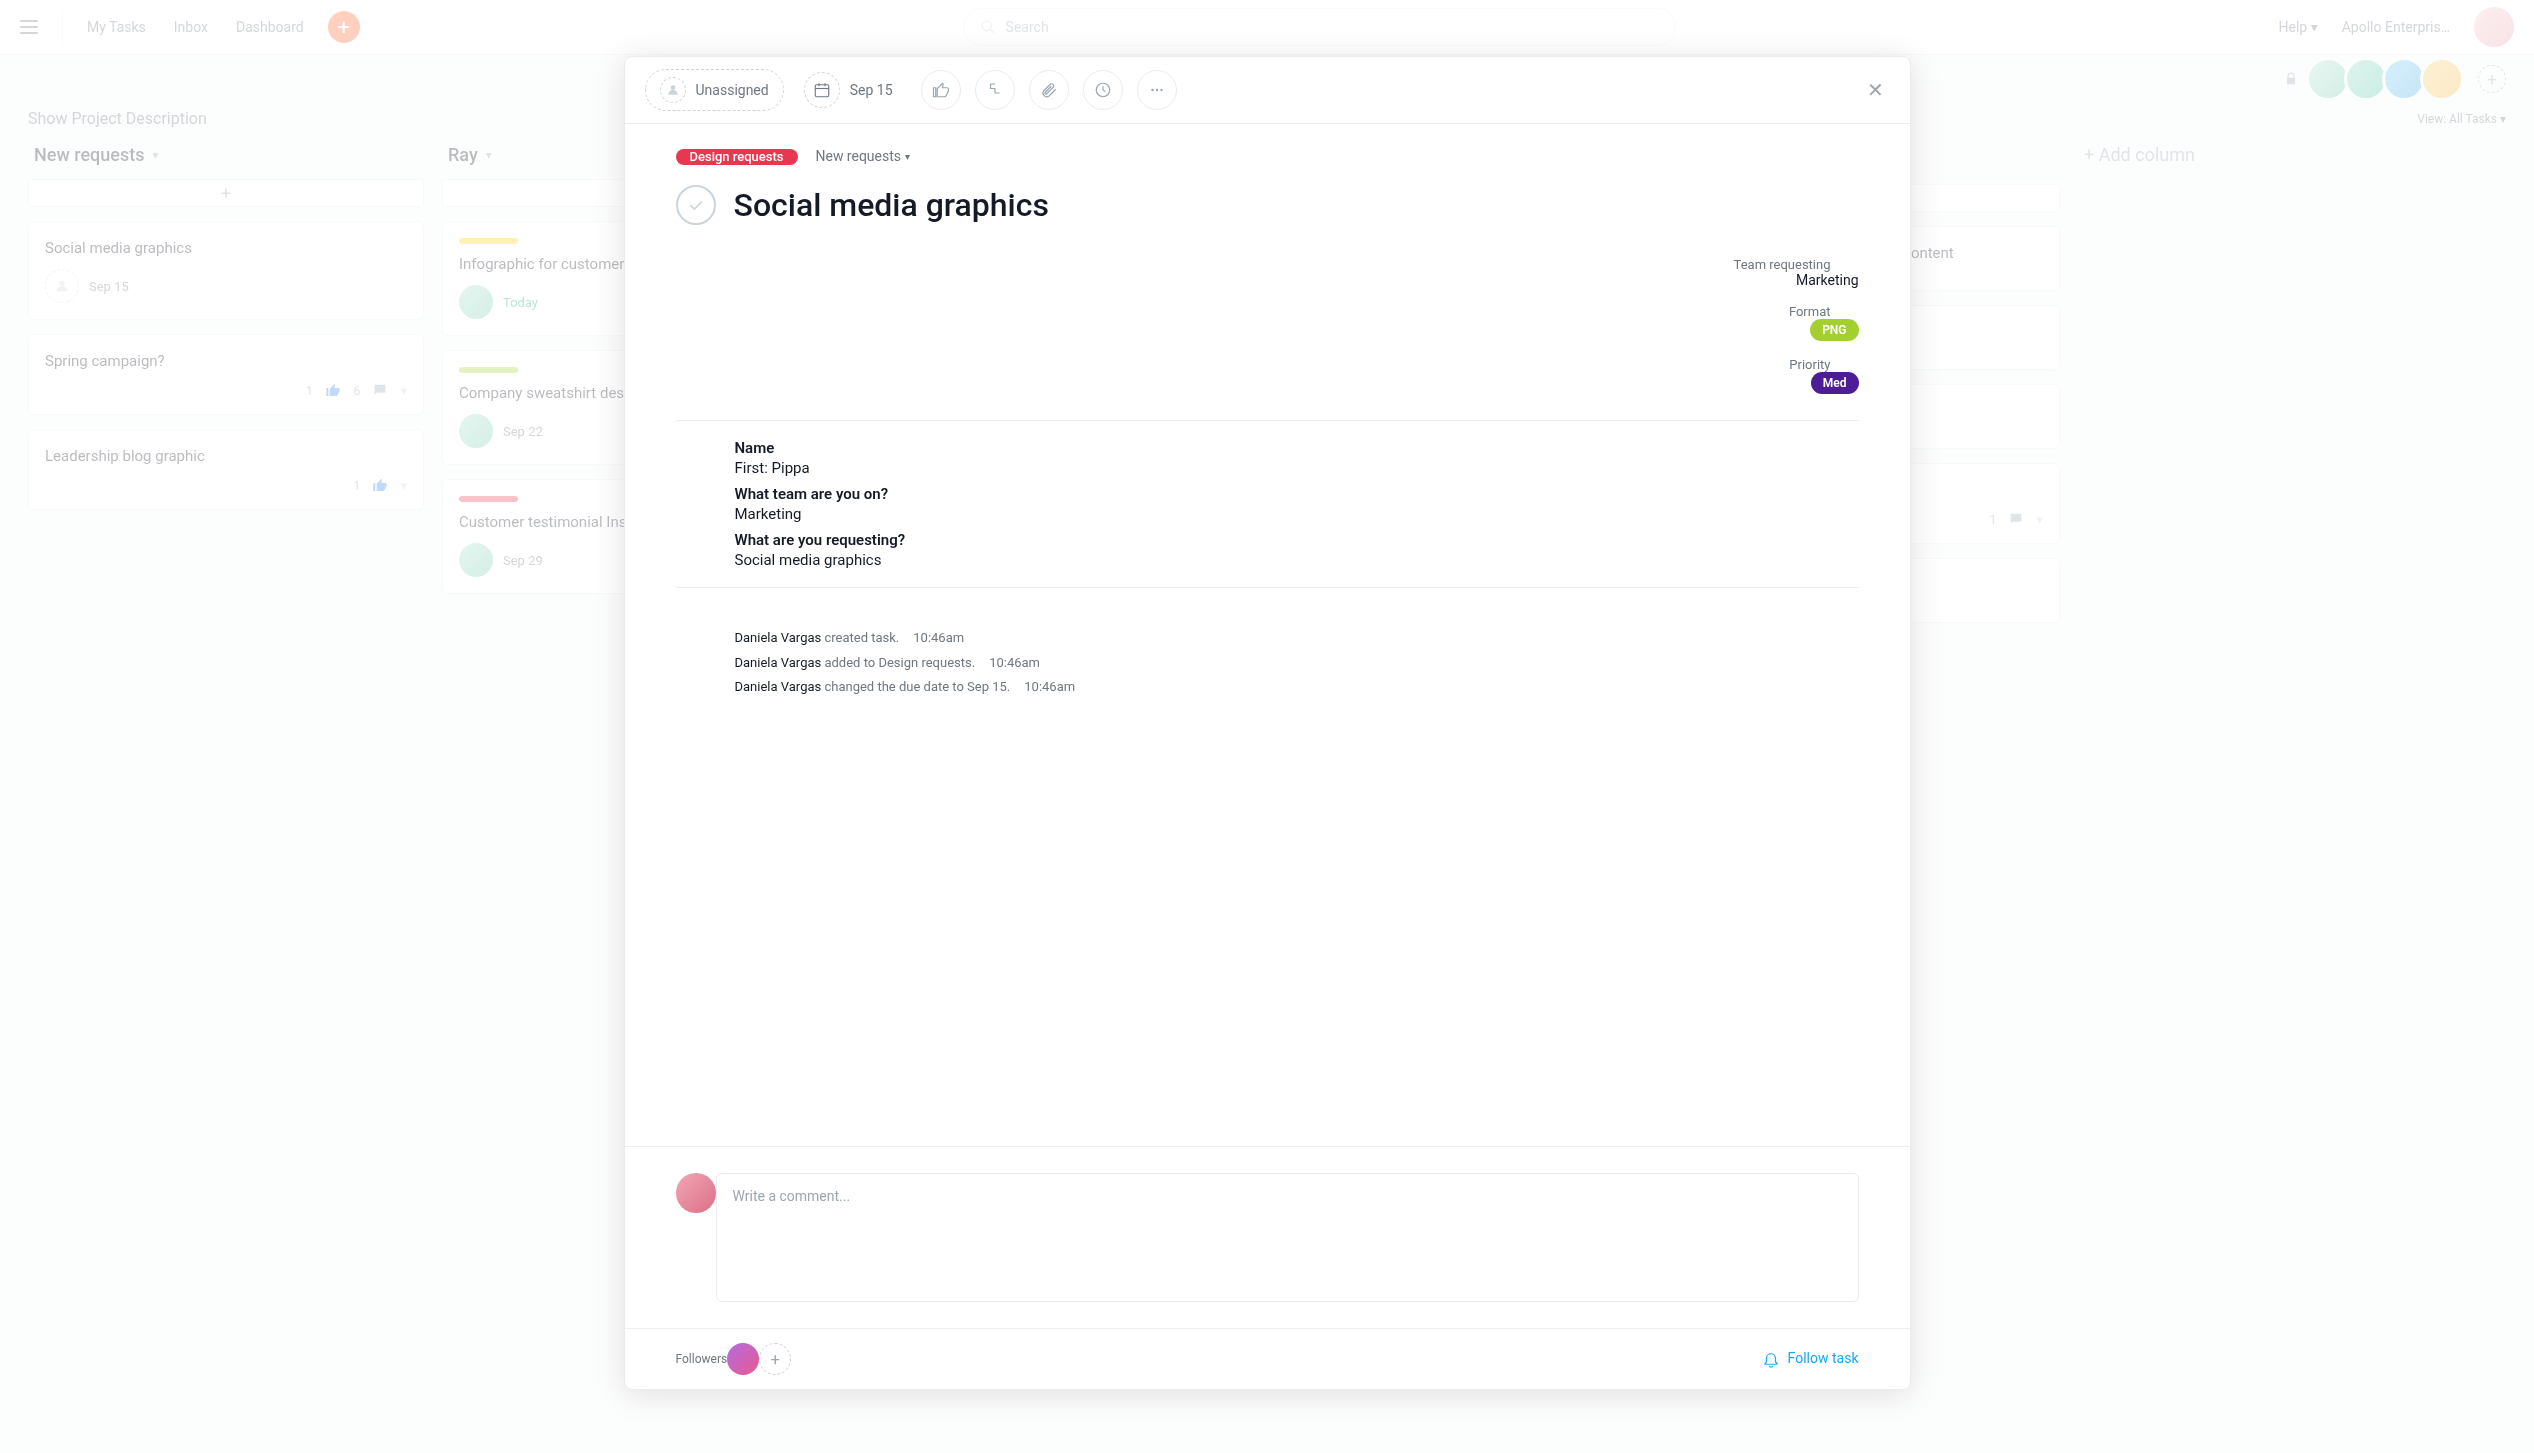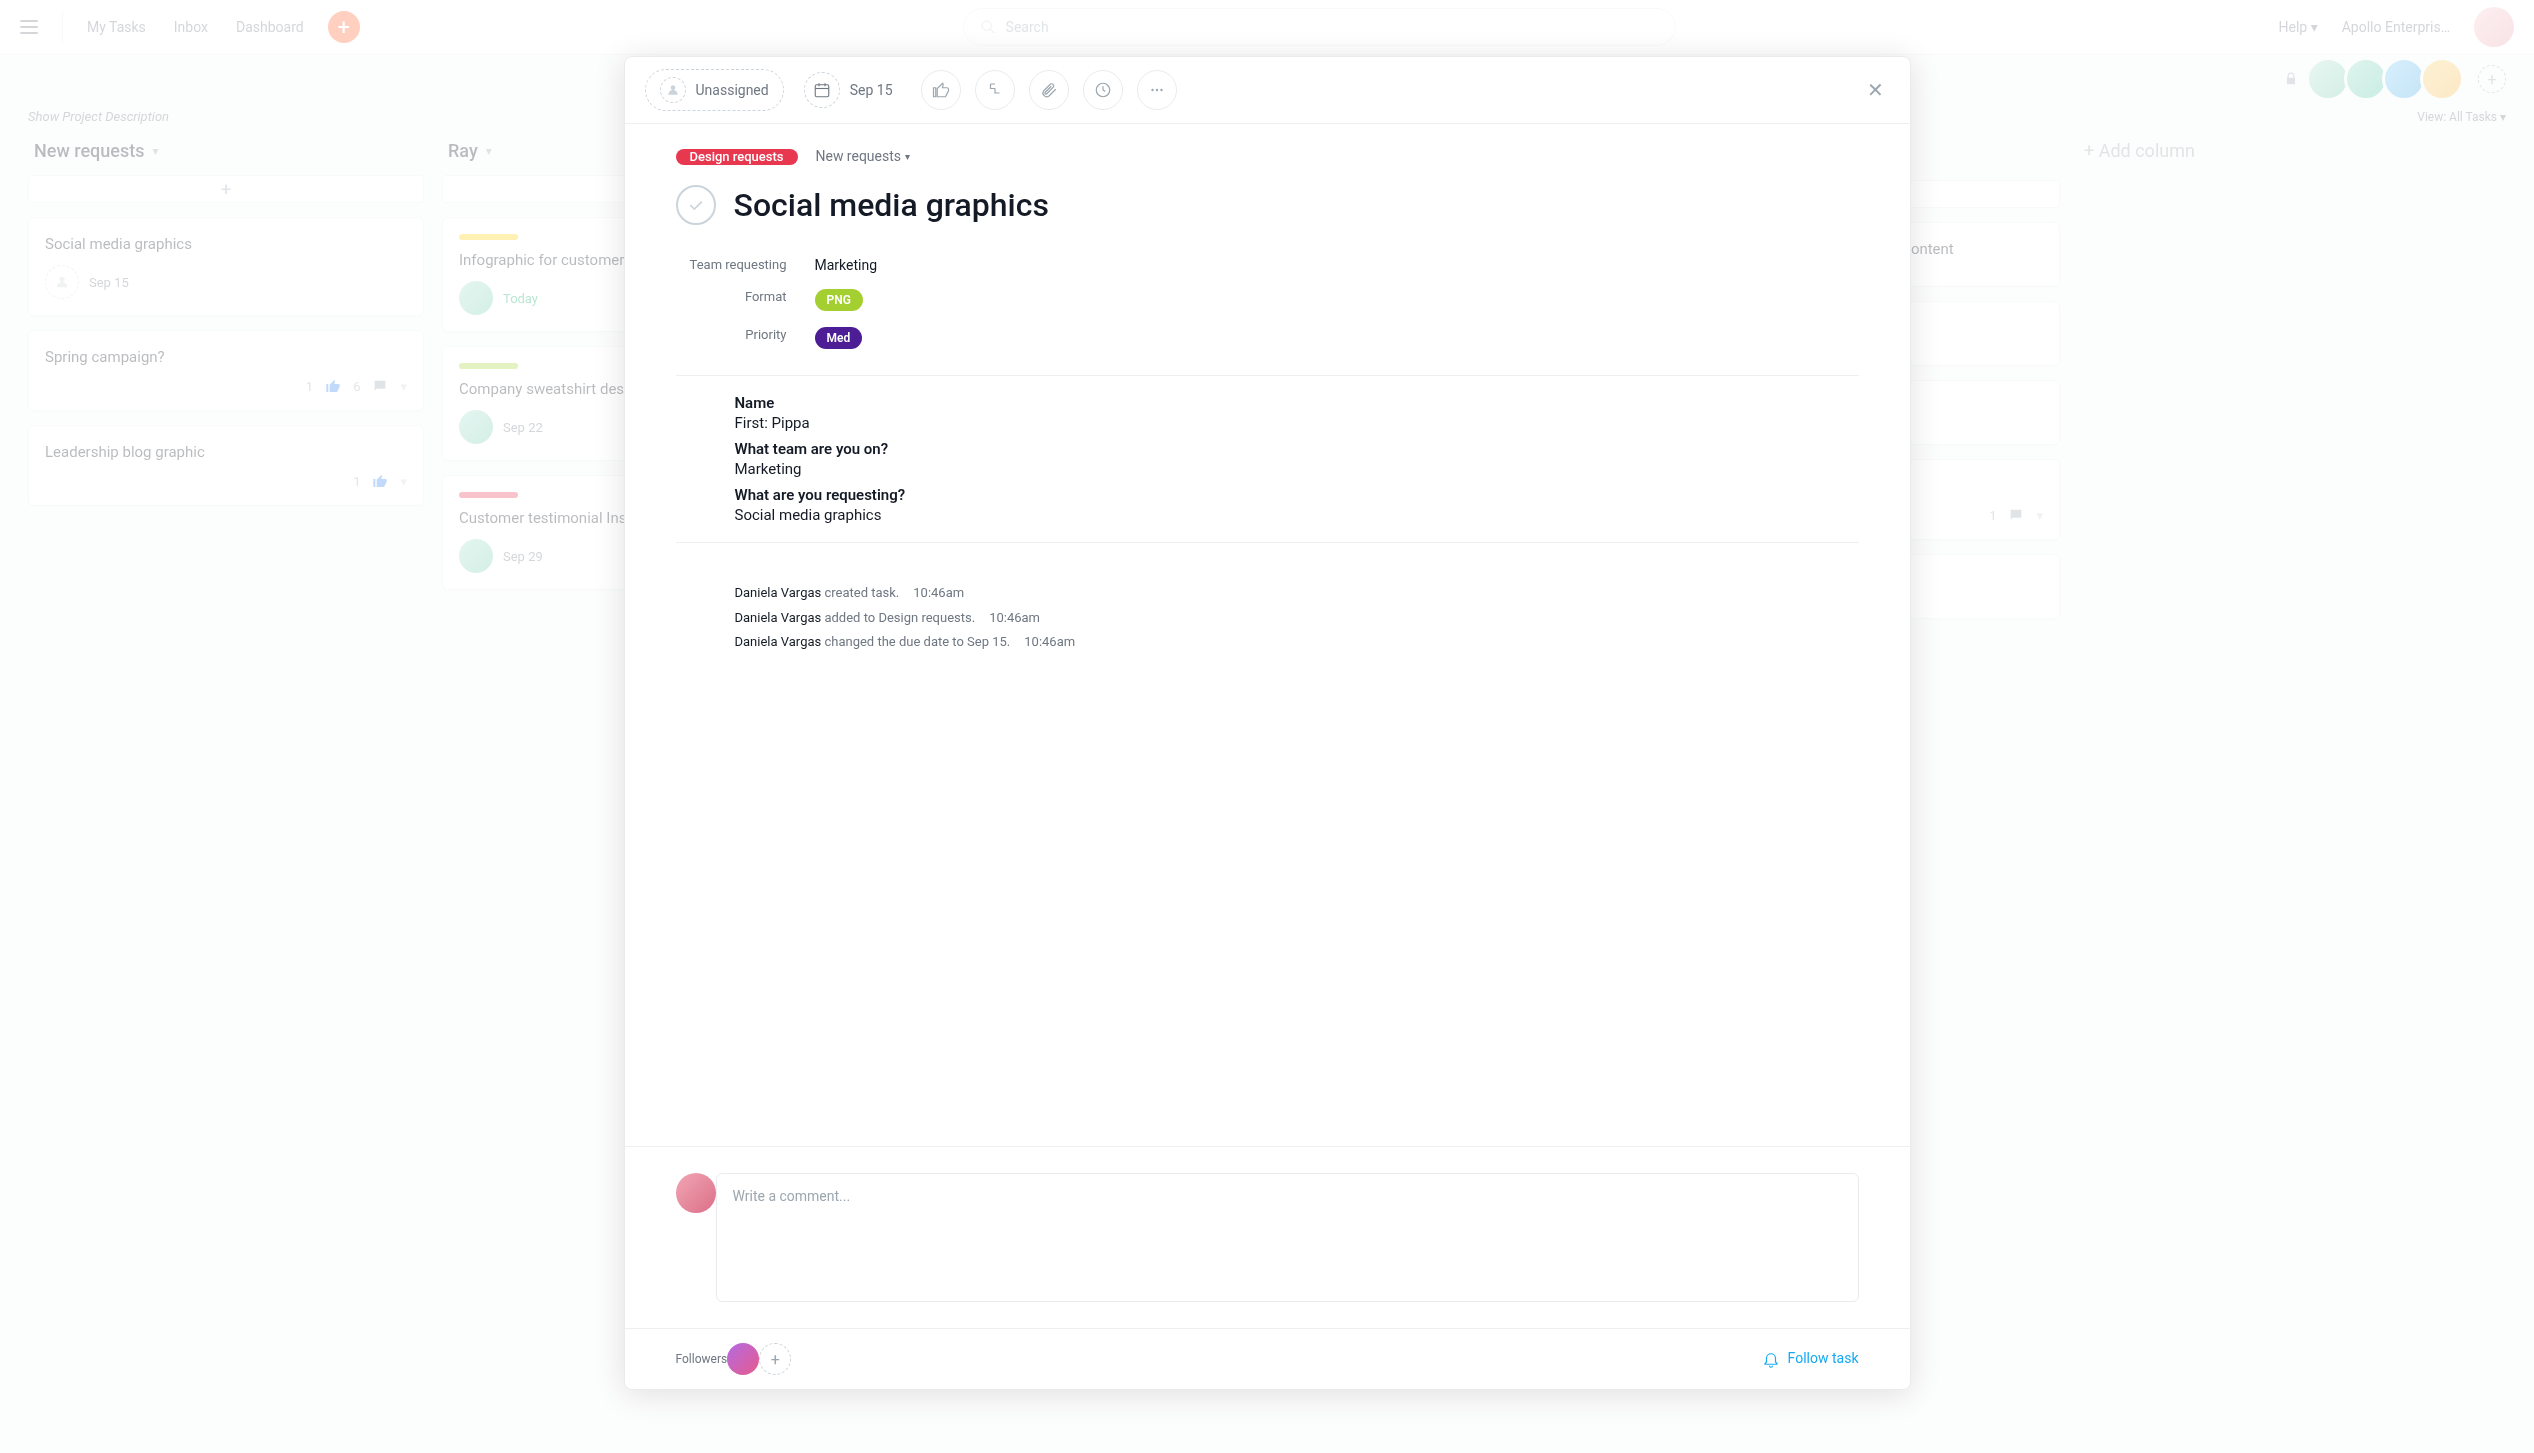--- a/index.html
+++ b/index.html
@@ -28,21 +28,21 @@
   .avatar-stack { display: flex; }
   .avatar-stack .av { width: 44px; height: 44px; border-radius: 50%; border: 3px solid #f6f8f9; margin-left: -6px; }
   .av.a1 { background: linear-gradient(135deg,#b4e0d1,#6dc9ab); }
   .av.a2 { background: linear-gradient(135deg,#8fd9c4,#4fc4a1); }
   .av.a3 { background: linear-gradient(135deg,#7bc8f5,#3fa9e3); }
   .av.a4 { background: linear-gradient(135deg,#f7d070,#f3b53f); }
   .add-member { width: 28px; height: 28px; border-radius: 50%; border: 1px dashed #9ca6af; display: flex; align-items: center; justify-content: center; color: #9ca6af; font-size: 16px; cursor: pointer; }
 
   
   .board-bar { display: flex; align-items: center; justify-content: space-between; padding: 6px 28px 12px 28px; }
-  .proj-desc { font-size: 13px; color: #6f7782; cursor: pointer; font-style: italic; }
+  .proj-desc { font-size: 16px; color: #6f7782; cursor: pointer; }
   .view-tasks { font-size: 12px; color: #6f7782; cursor: pointer; }
 
   .board { display: flex; gap: 18px; padding: 0 28px; overflow: hidden; }
   .column { width: 396px; flex-shrink: 0; }
   .col-title { display: flex; align-items: center; gap: 8px; font-size: 18px; font-weight: 500; color: #151B26; padding: 4px 6px 14px 6px; cursor: pointer; }
   .col-title .chev { color: #9ca6af; font-size: 12px; }
   .add-card { height: 28px; background: #fff; border: 1px solid #e8ecee; border-radius: 4px; display: flex; align-items: center; justify-content: center; color: #9ca6af; font-size: 18px; margin-bottom: 14px; cursor: pointer; }
   .card { background: #fff; border: 1px solid #e8ecee; border-radius: 6px; padding: 16px; margin-bottom: 14px; box-shadow: 0 1px 2px rgba(0,0,0,0.03); cursor: pointer; }
   .card-title { font-size: 15px; color: #151B26; line-height: 1.4; margin-bottom: 10px; }
   .card-row { display: flex; align-items: center; gap: 10px; }
@@ -80,21 +80,21 @@
   .chip { display: inline-flex; align-items: center; height: 16px; padding: 0 14px; border-radius: 14px; font-size: 13px; font-weight: 500; }
   .chip-red { background: #e8384f; color: #fff; }
   .section-link { display: inline-flex; align-items: center; gap: 4px; color: #6f7782; font-size: 14px; margin-left: 14px; cursor: pointer; }
   .section-link .chev { font-size: 10px; }
 
   .task-title-row { display: flex; align-items: center; gap: 18px; margin-top: 20px; margin-bottom: 24px; }
   .complete-circle { width: 40px; height: 40px; border-radius: 50%; border: 2px solid #cbd4db; display: flex; align-items: center; justify-content: center; cursor: pointer; }
   .complete-circle svg { width: 20px; height: 20px; fill: none; stroke: #cbd4db; stroke-width: 2; }
   .task-title { font-size: 32px; font-weight: 500; color: #151B26; }
 
-  .field-row { display: flex; align-items: flex-start; padding: 8px 0; }
+  .field-row { display: flex; align-items: flex-end; padding: 8px 0; flex-direction: column; }
   .field-label { width: 139px; text-align: right; padding-right: 28px; font-size: 13px; color: #6f7782; }
   .field-value { font-size: 14px; color: #151B26; }
   .badge-png { background: #a4cf30; color: #fff; height: 22px; padding: 0 12px; border-radius: 11px; font-size: 12px; font-weight: 600; display: inline-flex; align-items: center; }
   .badge-med { background: #4c1d95; color: #fff; height: 22px; padding: 0 12px; border-radius: 11px; font-size: 12px; font-weight: 600; display: inline-flex; align-items: center; }
 
   .divider { height: 1px; background: #edeff0; margin: 18px 0; }
 
   .desc-block { padding-left: 59px; padding-right: 20px; }
   .desc-block .q { font-size: 15px; font-weight: 600; color: #151B26; margin-top: 8px; }
   .desc-block .a { font-size: 15px; color: #151B26; margin-top: 2px; }

